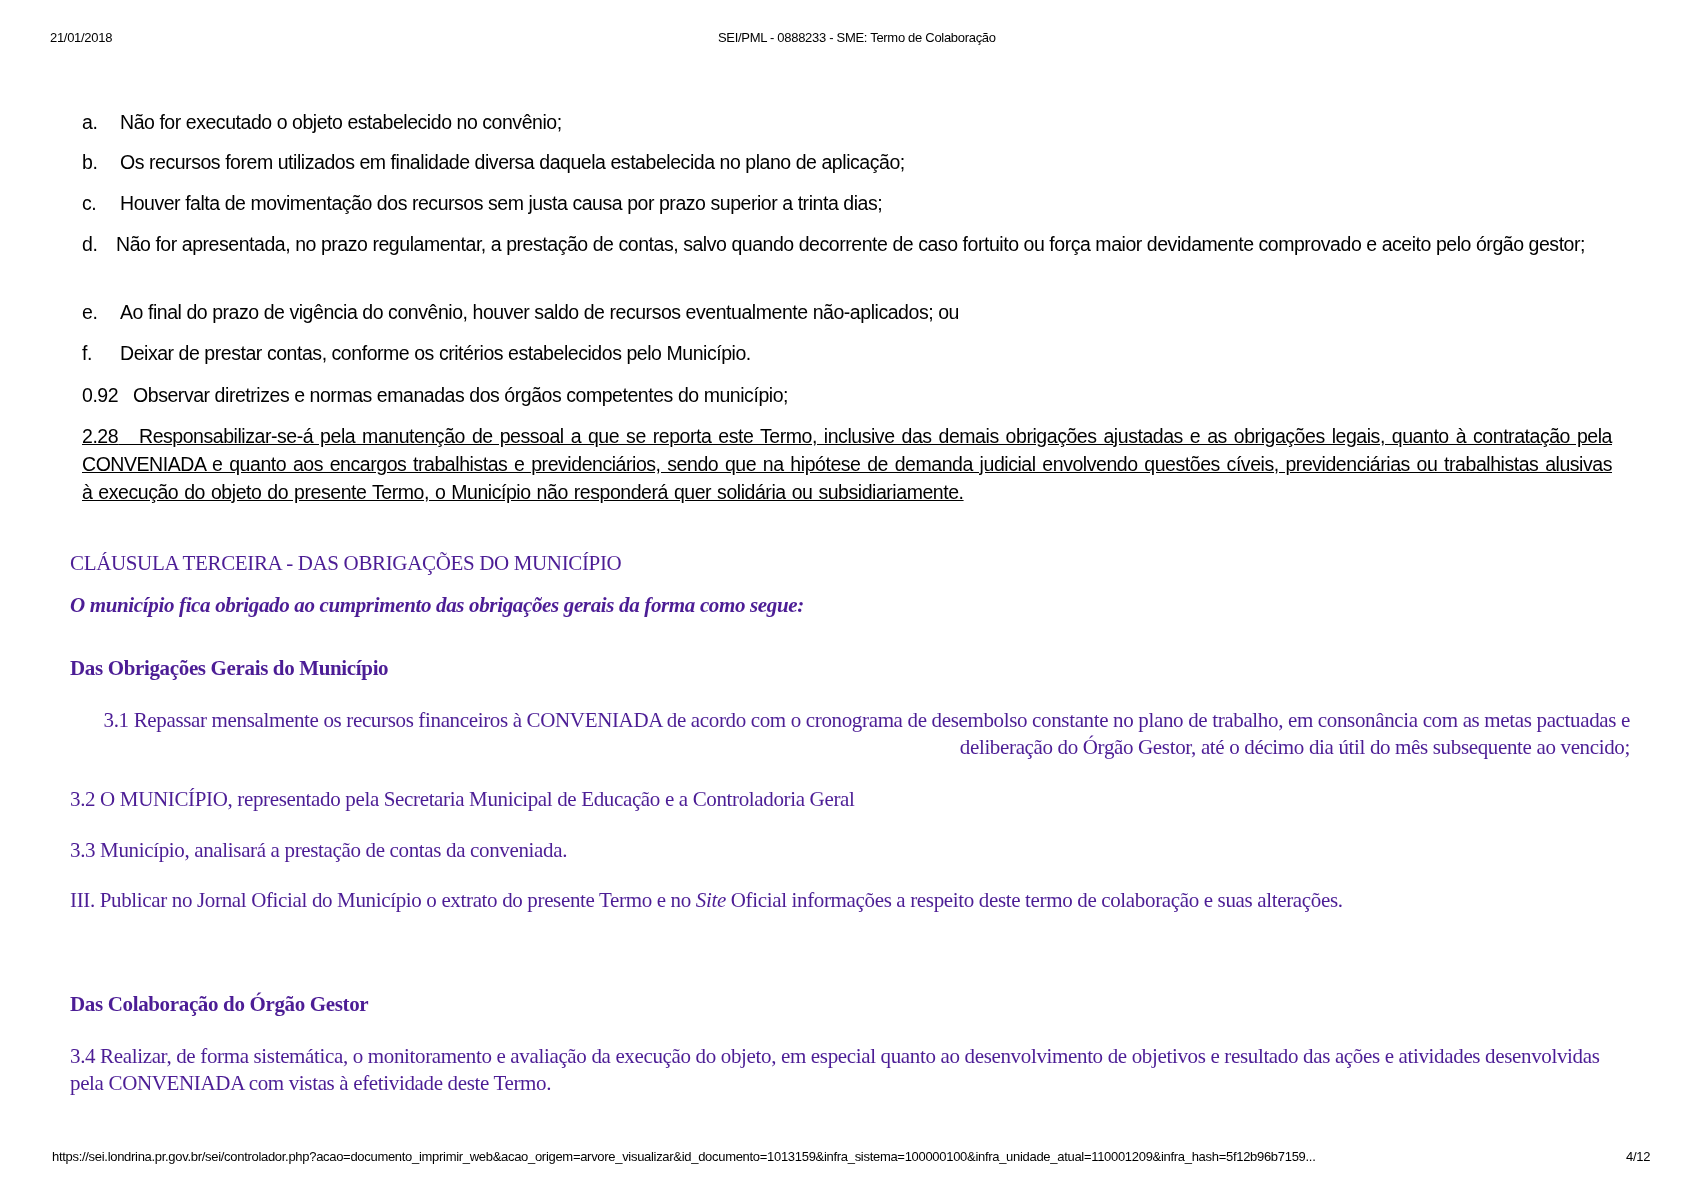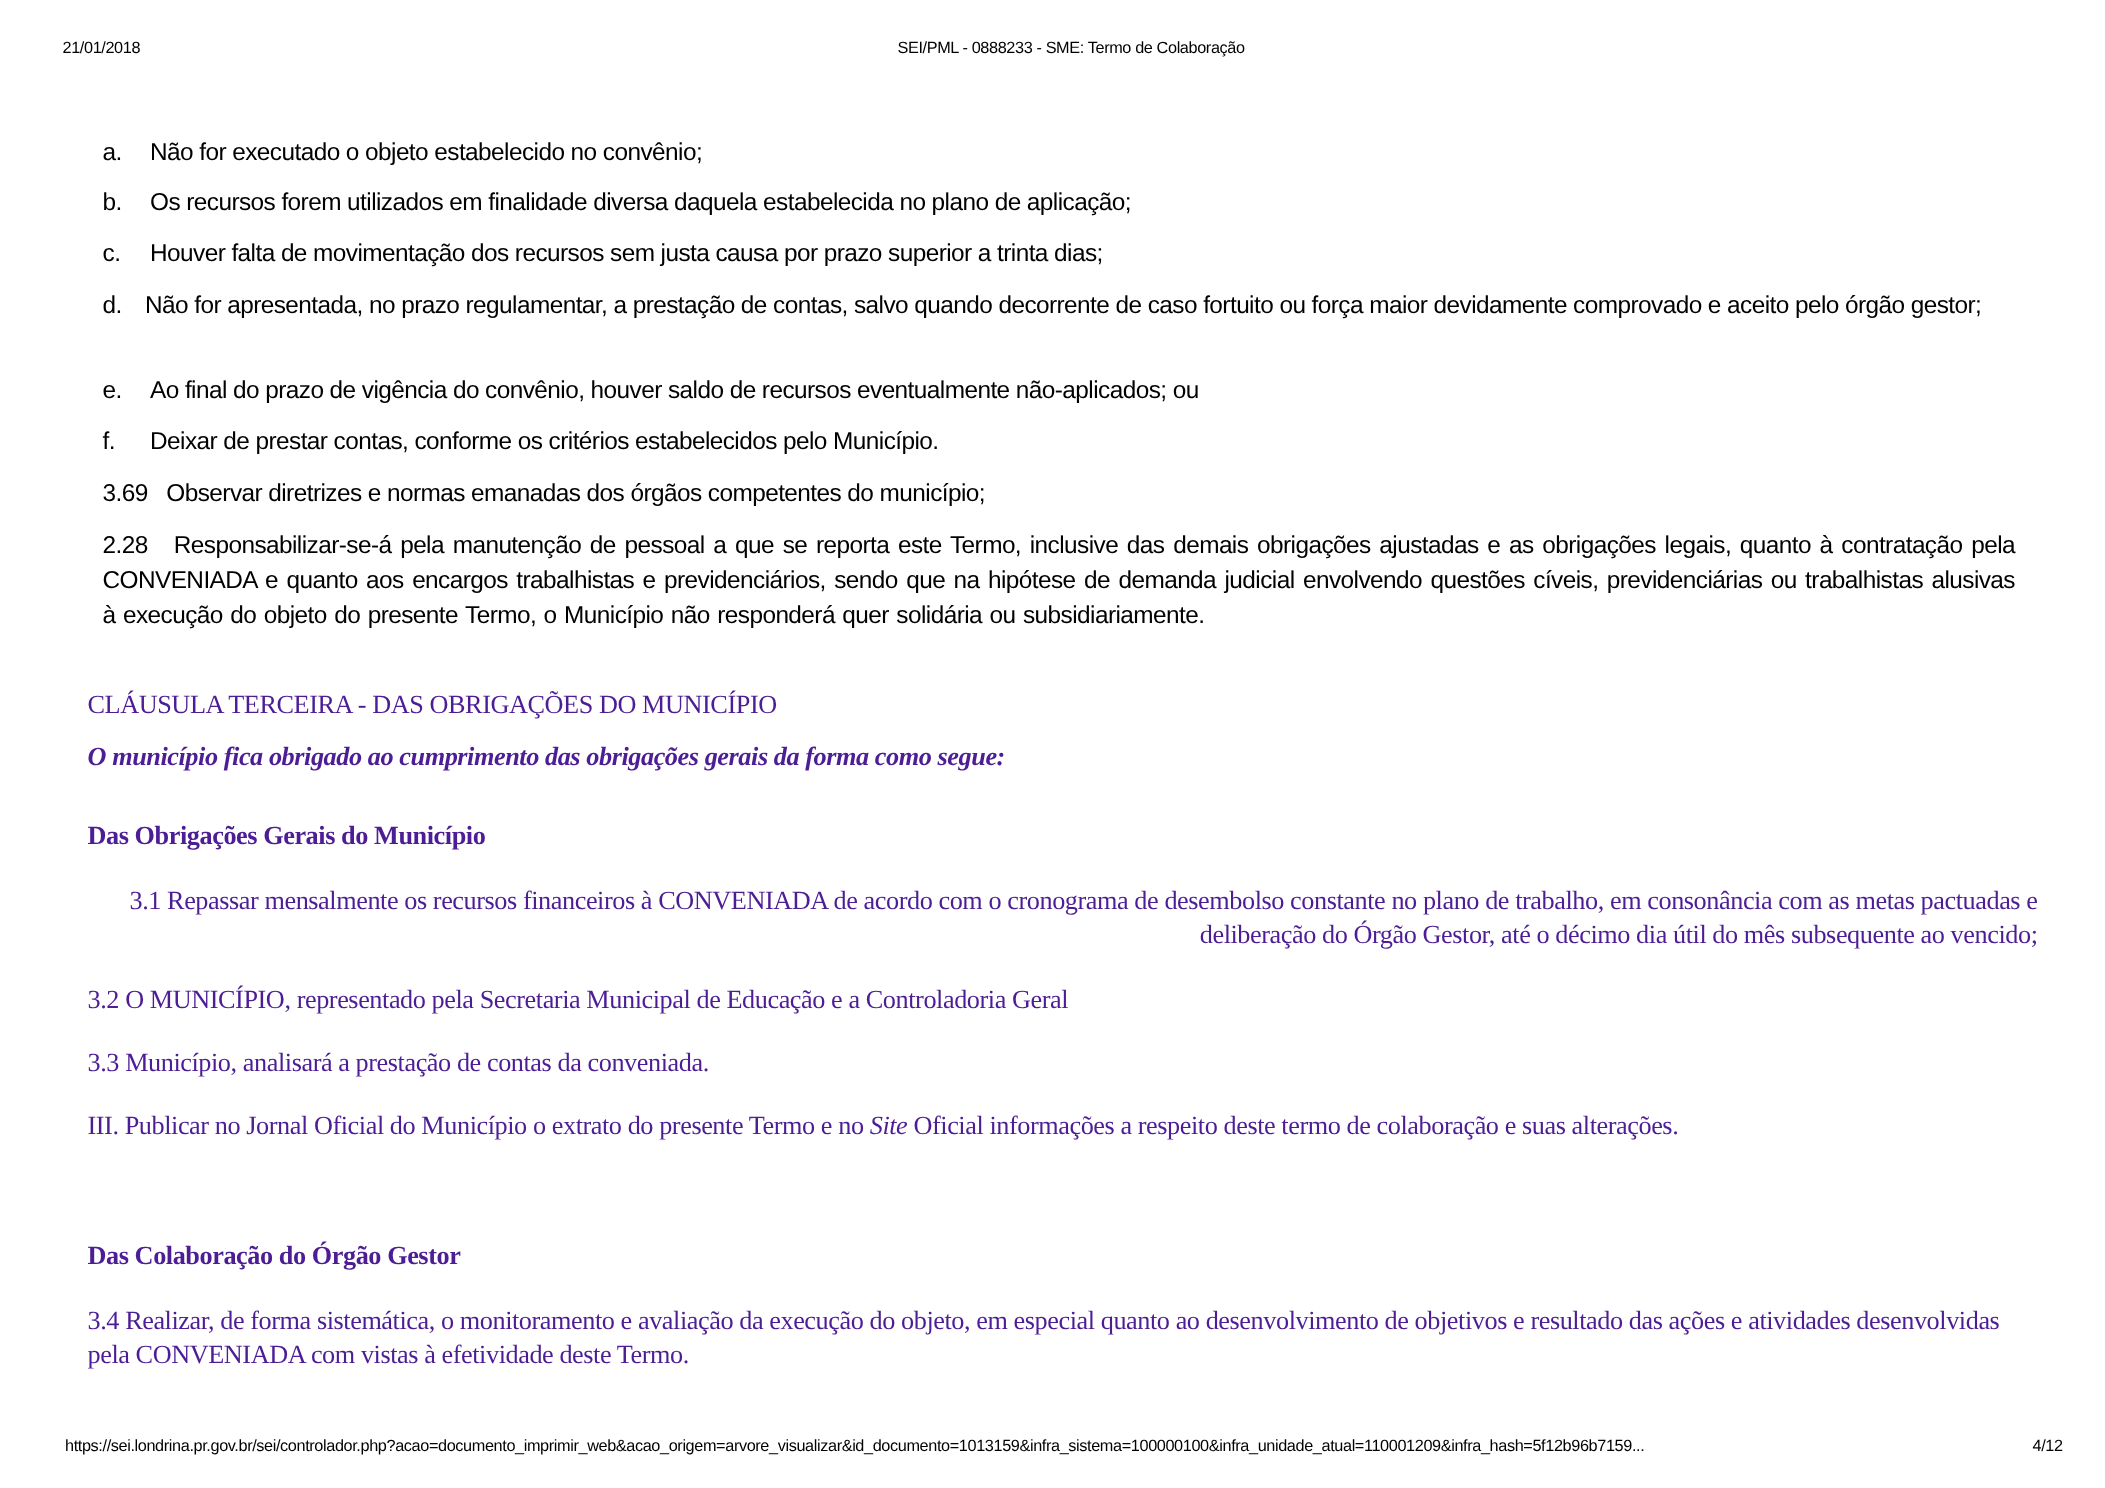--- a/index.html
+++ b/index.html
@@ -37,23 +37,23 @@
   <span class="lbl" style="min-width:34px;">d.</span><span>Não for apresentada, no prazo regulamentar, a prestação de contas, salvo quando decorrente de caso fortuito ou força maior devidamente comprovado e aceito pelo órgão gestor;</span>
 </div>
 <div class="sans" style="top:250px;">
   <span class="lbl">e.</span><span>Ao final do prazo de vigência do convênio, houver saldo de recursos eventualmente não-aplicados; ou</span>
 </div>
 <div class="sans" style="top:291px;">
   <span class="lbl">f.</span><span>Deixar de prestar contas, conforme os critérios estabelecidos pelo Município.</span>
 </div>
 
 <div class="sans" style="top:333px;">
-  <span>3.69</span>&nbsp;&nbsp;&nbsp;<span>Observar diretrizes e normas emanadas dos órgãos competentes do município;</span>
+  <span>0.92</span>&nbsp;&nbsp;&nbsp;<span>Observar diretrizes e normas emanadas dos órgãos competentes do município;</span>
 </div>
-<div class="sans just" style="top:374px;">
+<div class="sans just" style="top:374px;text-decoration:underline;">
   <span>2.28</span>&nbsp;&nbsp;&nbsp;<span>Responsabilizar-se-á pela manutenção de pessoal a que se reporta este Termo, inclusive das demais obrigações ajustadas e as obrigações legais, quanto à contratação pela CONVENIADA e quanto aos encargos trabalhistas e previdenciários, sendo que na hipótese de demanda judicial envolvendo questões cíveis, previdenciárias ou trabalhistas alusivas à execução do objeto do presente Termo, o Município não responderá quer solidária ou subsidiariamente.</span>
 </div>
 
 <div class="serif" style="top:550px;">CLÁUSULA TERCEIRA - DAS OBRIGAÇÕES DO MUNICÍPIO</div>
 <div class="serif b" style="top:592px;font-style:italic;">O município fica obrigado ao cumprimento das obrigações gerais da forma como segue:</div>
 <div class="serif b" style="top:655px;">Das Obrigações Gerais do Município</div>
 <div class="serif" style="top:707px;text-align:right;">3.1  Repassar mensalmente os recursos financeiros à CONVENIADA de acordo com o cronograma de desembolso constante no plano de trabalho, em consonância com as metas pactuadas e deliberação do Órgão Gestor, até o décimo dia útil do mês subsequente ao vencido;</div>
 <div class="serif" style="top:786px;">3.2  O MUNICÍPIO, representado pela Secretaria Municipal de Educação e a Controladoria Geral</div>
 <div class="serif" style="top:837px;">3.3 Município, analisará a prestação de contas da conveniada.</div>
 <div class="serif" style="top:887px;"><span>III. Publicar no Jornal Oficial do Município o extrato do presente Termo e no </span><i>Site</i><span> Oficial informações a respeito deste termo de colaboração e suas alterações.</span></div>

